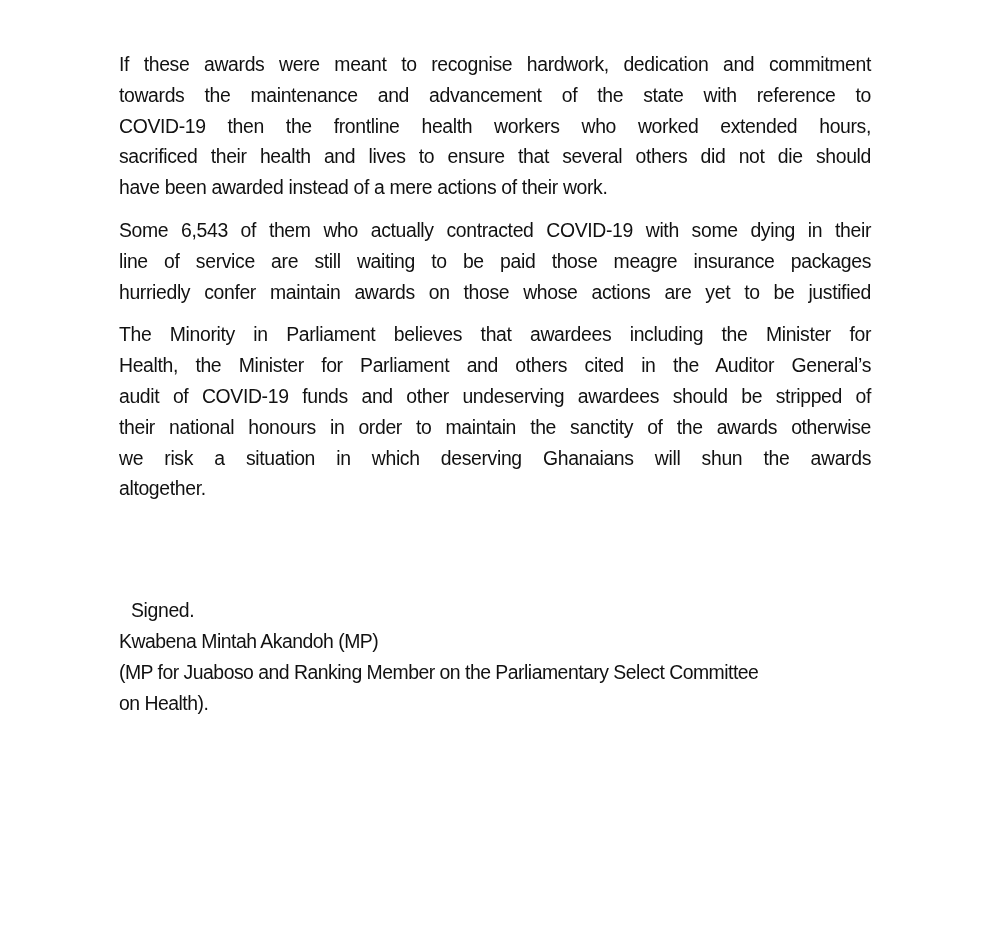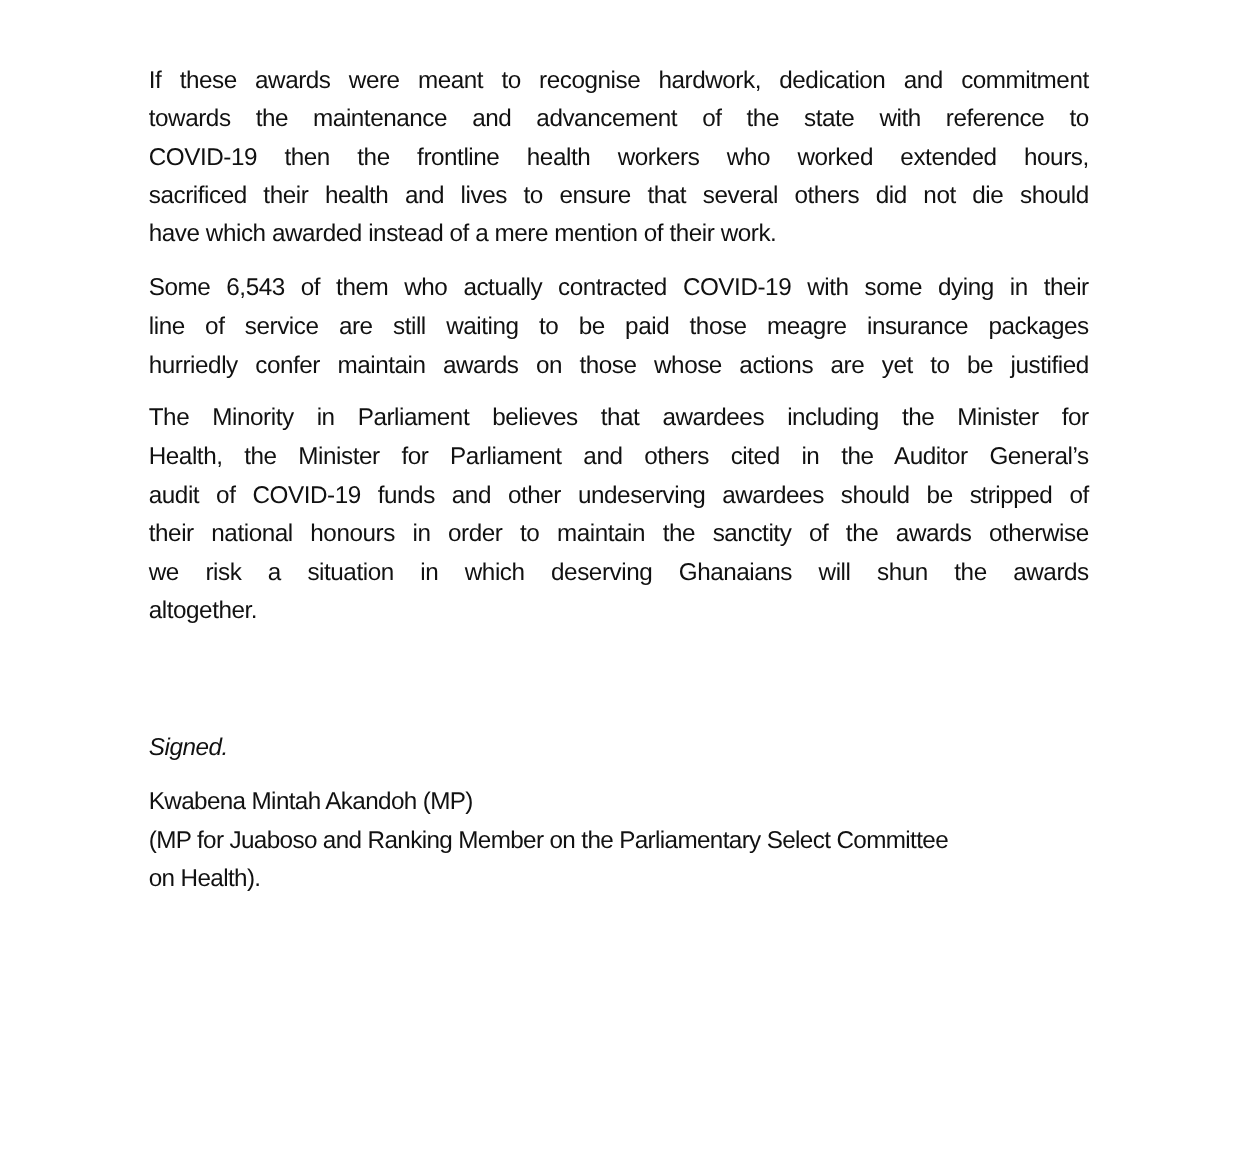--- a/index.html
+++ b/index.html
@@ -39,22 +39,21 @@
     .line.last {
       text-align-last: left;
     }
     .signed {
       position: absolute;
       left: 119px;
       top: 583px;
       font-size: 19.4px;
       line-height: 30.8px;
       letter-spacing: -0.35px;
-      margin: 0;
-      font-style: italic;
+      margin: 12px;
     }
     .signature {
       position: absolute;
       left: 119px;
       top: 626px;
       width: 752px;
       font-weight: normal;
       font-size: 19.4px;
       line-height: 30.8px;
       letter-spacing: -0.5px;
@@ -64,21 +63,21 @@
   </style>
 </head>
 <body>
 
 <div class="page">
   <p class="para">
     <span class="line">If these awards were meant to recognise hardwork, dedication and commitment</span>
     <span class="line">towards the maintenance and advancement of the state with reference to</span>
     <span class="line">COVID-19 then the frontline health workers who worked extended hours,</span>
     <span class="line">sacrificed their health and lives to ensure that several others did not die should</span>
-    <span class="line last">have which awarded instead of a mere mention of their work.</span>
+    <span class="line last">have been awarded instead of a mere actions of their work.</span>
   </p>
   <p class="para">
     <span class="line">Some 6,543 of them who actually contracted COVID-19 with some dying in their</span>
     <span class="line">line of service are still waiting to be paid those meagre insurance packages</span>
     <span class="line">hurriedly confer maintain awards on those whose actions are yet to be justified</span>
   </p>
   <p class="para">
     <span class="line">The Minority in Parliament believes that awardees including the Minister for</span>
     <span class="line">Health, the Minister for Parliament and others cited in the Auditor General’s</span>
     <span class="line">audit of COVID-19 funds and other undeserving awardees should be stripped of</span>

